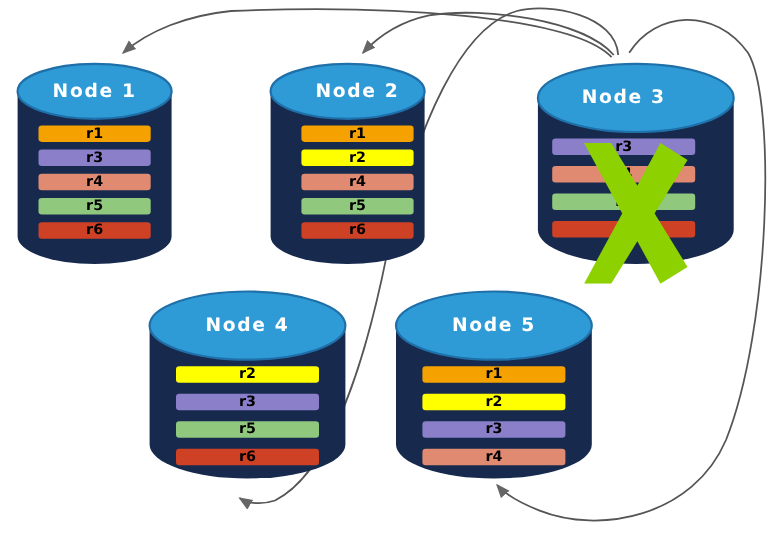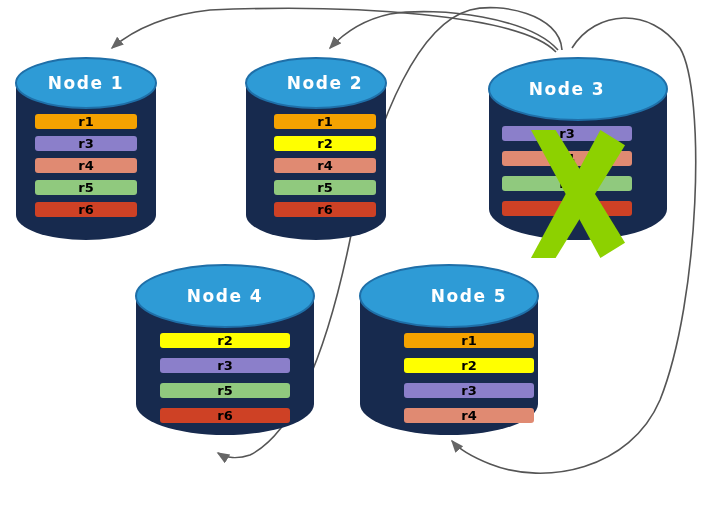--- a/index.html
+++ b/index.html
@@ -142,21 +142,21 @@
           <ellipse cx="89" cy="31" rx="89" ry="31" fill="#2e9bd6" stroke="#1f6fa8" stroke-width="2"></ellipse>
         </svg>
         <div class="node-label" style="top: 21px;">Node 4</div>
         <div class="rows" style="top: 68px;">
           <div class="row" style="background: rgb(255, 255, 0); width: 130px; margin-bottom: 10px;">r2</div>
           <div class="row" style="background: rgb(139, 127, 202); width: 130px; margin-bottom: 10px;">r3</div>
           <div class="row" style="background: rgb(144, 201, 126); width: 130px; margin-bottom: 10px;">r5</div>
           <div class="row" style="background: rgb(206, 65, 37); width: 130px; margin-bottom: 10px;">r6</div>
         </div>
       </div>
-      <div class="node" style="left: 360px; top: 265px; width: 178px; height: 170px; padding-left: 40px;">
+      <div class="node" style="left: 360px; top: 265px; width: 178px; height: 170px;">
         <svg class="cyl" width="178" height="170" viewBox="0 0 178 170">
           <path d="M 0 31 L 0 139 A 89 31 0 0 0 178 139 L 178 31 Z" fill="#172a4e"></path>
           <ellipse cx="89" cy="31" rx="89" ry="31" fill="#2e9bd6" stroke="#1f6fa8" stroke-width="2"></ellipse>
         </svg>
         <div class="node-label" style="top: 21px;">Node 5</div>
         <div class="rows" style="top: 68px;">
           <div class="row" style="background: rgb(245, 162, 0); width: 130px; margin-bottom: 10px;">r1</div>
           <div class="row" style="background: rgb(255, 255, 0); width: 130px; margin-bottom: 10px;">r2</div>
           <div class="row" style="background: rgb(139, 127, 202); width: 130px; margin-bottom: 10px;">r3</div>
           <div class="row" style="background: rgb(224, 138, 114); width: 130px; margin-bottom: 10px;">r4</div>

